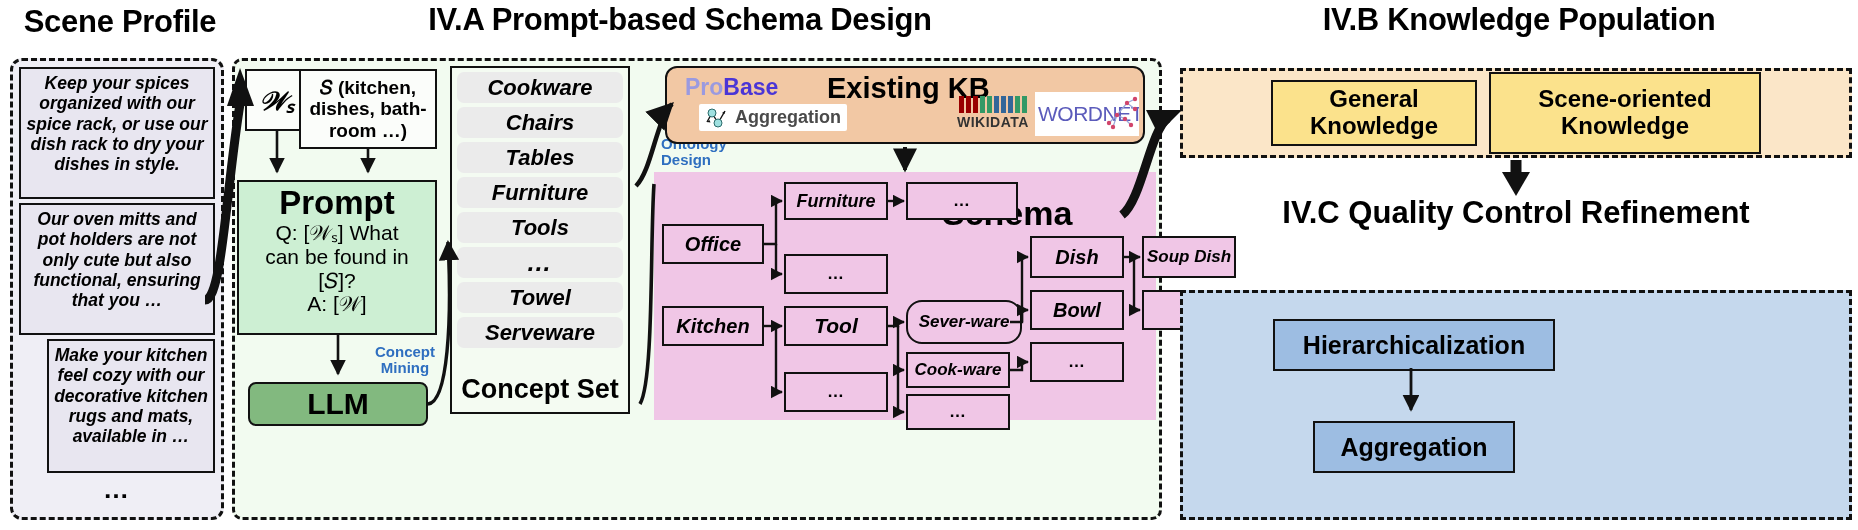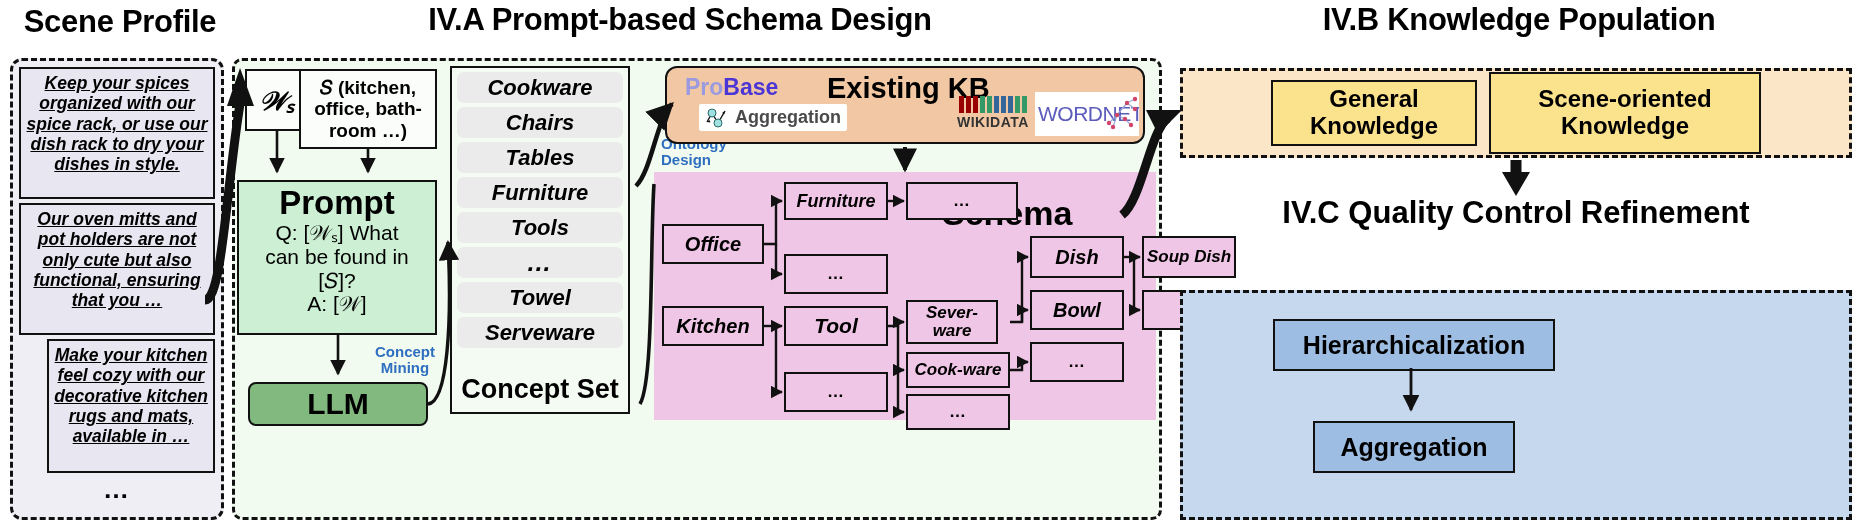--- a/index.html
+++ b/index.html
@@ -13,21 +13,21 @@
   
   #scene-title{left:4px;top:4px;width:232px;font-size:31px;}
   #scene-panel{
     position:absolute;left:10px;top:58px;width:214px;height:462px;
     border:3px dashed #111;border-radius:12px;background:#efeef5;
     box-sizing:border-box;padding:6px 6px;
   }
   .scene-card{
     border:2.5px solid #111;background:#e8e6f0;box-sizing:border-box;
     font-style:italic;font-weight:bold;font-size:17.5px;line-height:1.16;
-    text-align:center;color:#000;padding:4px 5px;margin-bottom:4px;text-decoration:underline;
+    text-align:center;color:#000;padding:4px 5px;margin-bottom:4px;
   }
   .scene-dots{
     text-align:center;font-weight:bold;font-size:26px;line-height:0.8;
     letter-spacing:2px;margin-top:6px;color:#000;
   }
 
   
   #iva-title{left:330px;top:2px;width:700px;font-size:31px;}
   #iva-panel{
     position:absolute;left:232px;top:58px;width:930px;height:462px;
@@ -162,21 +162,21 @@
   <div class="scene-card" style="height:132px;">Our oven mitts and pot holders are not only cute but also functional, ensuring that you …</div>
   <div class="scene-card" style="height:134px;margin-left:28px;">Make your kitchen feel cozy with our decorative kitchen rugs and mats, available in …</div>
   <div class="scene-dots">…</div>
 </div>
 
 <div class="col-title" id="iva-title">IV.A Prompt-based Schema Design</div>
 
 <div id="iva-panel"></div>
 
 <div id="ws-box">𝒲ₛ</div>
-<div id="s-box">𝑆 (kitchen, office, bath-room …)</div>
+<div id="s-box">𝑆 (kitchen, dishes, bath-room …)</div>
 
 <div id="prompt-box">
   <div class="ptitle">Prompt</div>
   <div class="pline">Q: [𝒲ₛ] What</div>
   <div class="pline">can be found  in</div>
   <div class="pline">[𝑆]?</div>
   <div class="pline">A: [𝒲]</div>
 </div>
 
 <div id="llm-box">LLM</div>
@@ -252,21 +252,21 @@
   <div id="schema-title">Schema</div>
 
   <div class="sbox" style="left:8px;  top:52px;  width:102px;height:40px;font-size:20px;">Office</div>
   <div class="sbox" style="left:130px;top:10px;  width:104px;height:38px;font-size:18px;">Furniture</div>
   <div class="sbox dots" style="left:252px;top:10px;width:112px;height:38px;">…</div>
   <div class="sbox dots" style="left:130px;top:82px;width:104px;height:40px;">…</div>
 
   <div class="sbox" style="left:8px;  top:134px;width:102px;height:40px;font-size:20px;">Kitchen</div>
   <div class="sbox" style="left:130px;top:134px;width:104px;height:40px;font-size:21px;">Tool</div>
   <div class="sbox dots" style="left:130px;top:200px;width:104px;height:40px;">…</div>
-  <div class="sbox" style="left:252px;top:128px;width:92px;height:44px;font-size:17px;">Sever-ware</div>
+  <div class="sbox" style="left:252px;top:128px;width:116px;height:44px;font-size:17px;border-radius:16px;">Sever-ware</div>
   <div class="sbox" style="left:252px;top:180px;width:104px;height:36px;font-size:17px;">Cook-ware</div>
   <div class="sbox dots" style="left:252px;top:222px;width:104px;height:36px;">…</div>
 
   <div class="sbox" style="left:376px;top:64px; width:94px;height:42px;font-size:20px;">Dish</div>
   <div class="sbox" style="left:488px;top:64px; width:94px;height:42px;font-size:17px;">Soup Dish</div>
   <div class="sbox" style="left:376px;top:118px;width:94px;height:40px;font-size:20px;">Bowl</div>
   <div class="sbox dots" style="left:488px;top:118px;width:94px;height:40px;">…</div>
   <div class="sbox dots" style="left:376px;top:170px;width:94px;height:40px;">…</div>
 </div>
 

